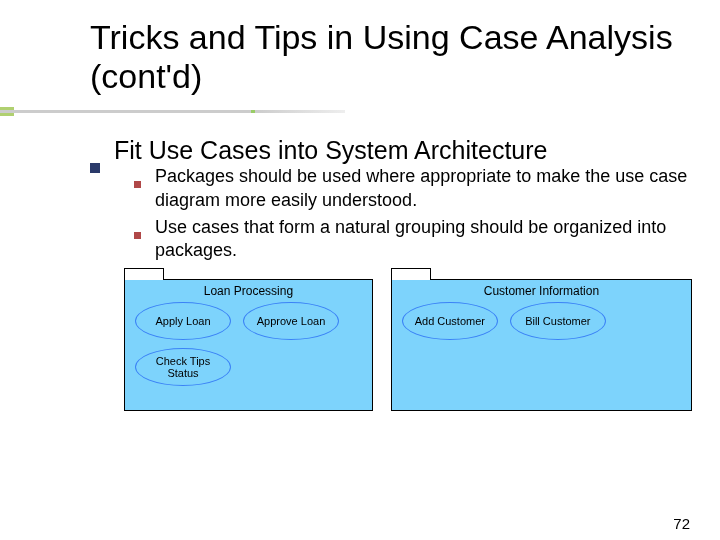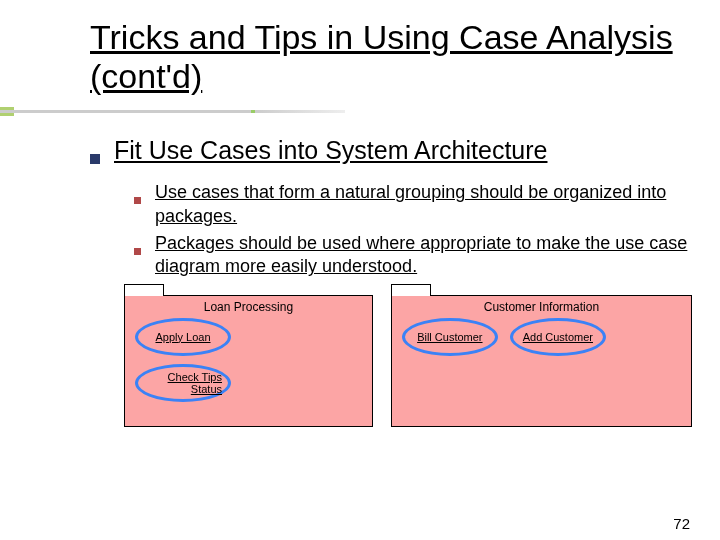--- a/index.html
+++ b/index.html
@@ -6,21 +6,20 @@
   body {
     width: 720px;
     height: 540px;
     background: #fff;
     font-family: Arial, Helvetica, sans-serif;
     position: relative;
     overflow: hidden;
   }
   .slide {
     padding: 18px 28px 0 90px;
-    text-decoration: underline;
   }
   .title {
     font-size: 34px;
     font-weight: 400;
     color: #000;
     line-height: 1.15;
     margin-bottom: 4px;
   }
   .title-underline {
     position: absolute;
@@ -46,22 +45,21 @@
     top: 107px;
     width: 14px;
     height: 9px;
     background: #b0d070;
   }
   .body {
     margin-top: 40px;
   }
   .bullet-l1 {
     display: flex;
-    align-items: center;
-    margin-bottom: 16px;
+    align-items: flex-end;
   }
   .bullet-l1 .sq {
     width: 10px;
     height: 10px;
     background: #2a3a6a;
     margin-right: 14px;
     flex-shrink: 0;
     position: relative;
     top: 8px;
   }
@@ -94,21 +92,21 @@
   .diagrams {
     display: flex;
     gap: 18px;
     margin-top: 16px;
     margin-left: -10px;
   }
   .pkg {
     position: relative;
     border: 1px solid #000;
     padding: 22px 10px 10px 10px;
-    background: #fca5a5;
+    background: #7dd3fc;
   }
   .pkg-tab {
     position: absolute;
     top: -12px;
     left: -1px;
     width: 40px;
     height: 12px;
     border: 1px solid #000;
     border-bottom: none;
     background: #fff;
@@ -121,29 +119,29 @@
     text-align: center;
     font-size: 12px;
     color: #000;
   }
   .row {
     display: flex;
     gap: 12px;
     margin-bottom: 8px;
   }
   .uc {
-    border: 3px solid #3b82f6;
+    border: 1px solid #3b82f6;
     border-radius: 50%;
     width: 96px;
     height: 38px;
     display: flex;
     align-items: center;
     justify-content: center;
     font-size: 11px;
-    text-align: right;
+    text-align: center;
     line-height: 1.1;
     padding: 2px 6px;
   }
   .pkg.left { width: 256px; height: 132px; }
   .pkg.right { width: 310px; height: 132px; }
   .page-num {
     position: absolute;
     bottom: 8px;
     right: 30px;
     font-size: 15px;
@@ -160,45 +158,46 @@
 
   <div class="body">
     <div class="bullet-l1">
       <div class="sq"></div>
       <div class="txt-l1">Fit Use Cases into System Architecture</div>
     </div>
 
     <div class="sub">
       <div class="bullet-l2">
         <div class="sq2"></div>
-        <div class="txt-l2">Use cases that form a natural grouping should be organized into packages.</div>
+        <div class="txt-l2">Packages should be used where appropriate to make the use case diagram more easily understood.</div>
       </div>
       <div class="bullet-l2">
         <div class="sq2"></div>
-        <div class="txt-l2">Packages should be used where appropriate to make the use case diagram more easily understood.</div>
+        <div class="txt-l2">Use cases that form a natural grouping should be organized into packages.</div>
       </div>
 
       <div class="diagrams">
         <div class="pkg left">
           <div class="pkg-tab"></div>
           <div class="pkg-title">Loan Processing</div>
           <div class="row">
             <div class="uc">Apply Loan</div>
+            <div class="uc">Approve Loan</div>
           </div>
           <div class="row">
             <div class="uc">Check Tips Status</div>
           </div>
         </div>
 
         <div class="pkg right">
           <div class="pkg-tab"></div>
           <div class="pkg-title">Customer Information</div>
           <div class="row">
+            <div class="uc">Add Customer</div>
             <div class="uc">Bill Customer</div>
-            <div class="uc">Add Customer</div>
           </div>
         </div>
       </div>
     </div>
   </div>
 </div>
 
 <div class="page-num">72</div>
 
 </body></html>

